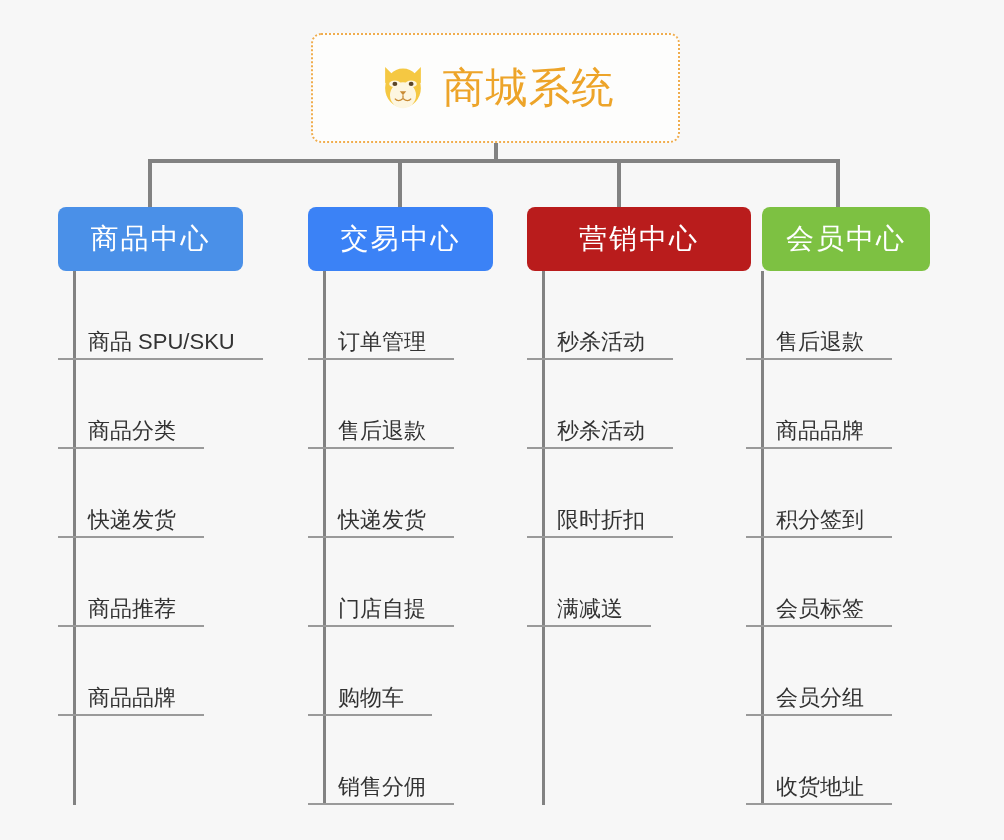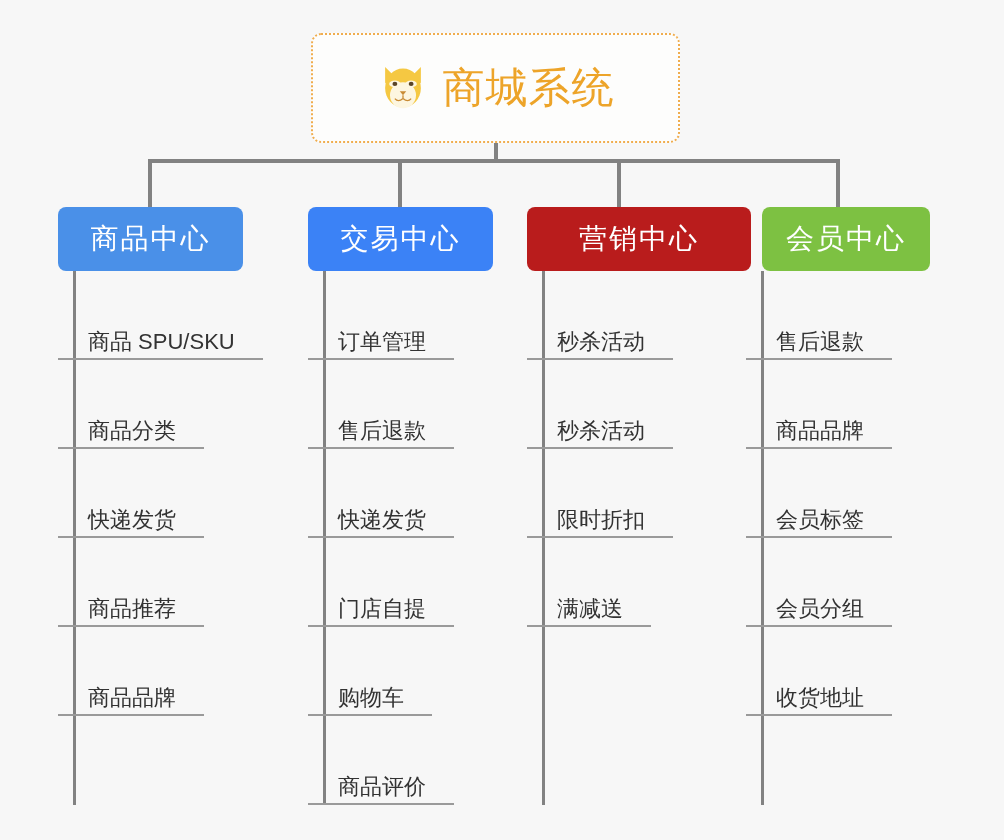--- a/index.html
+++ b/index.html
@@ -150,21 +150,21 @@
       <div class="item">
           <span class="item-label">快递发货</span>
         </div>
       <div class="item">
           <span class="item-label">门店自提</span>
         </div>
       <div class="item">
           <span class="item-label">购物车</span>
         </div>
       <div class="item">
-          <span class="item-label">商品评价</span>
+          <span class="item-label">销售分佣</span>
         </div>
     </div>
   </div>
 
   <div class="column" style="left:527px;width:185px;">
     <div class="cat-header" style="background:#b91c1c;width:224px;">
       <span>营销中心</span>
     </div>
     <div class="branch" style="left:15px;height:534px;"></div>
     <div class="items">
@@ -189,20 +189,23 @@
     </div>
     <div class="branch" style="left:15px;height:534px;"></div>
     <div class="items">
       <div class="item">
           <span class="item-label">售后退款</span>
         </div>
       <div class="item">
           <span class="item-label">商品品牌</span>
         </div>
       <div class="item">
+          <span class="item-label">积分签到</span>
+        </div>
+      <div class="item">
           <span class="item-label">会员标签</span>
         </div>
       <div class="item">
           <span class="item-label">会员分组</span>
         </div>
       <div class="item">
           <span class="item-label">收货地址</span>
         </div>
     </div>
   </div>

